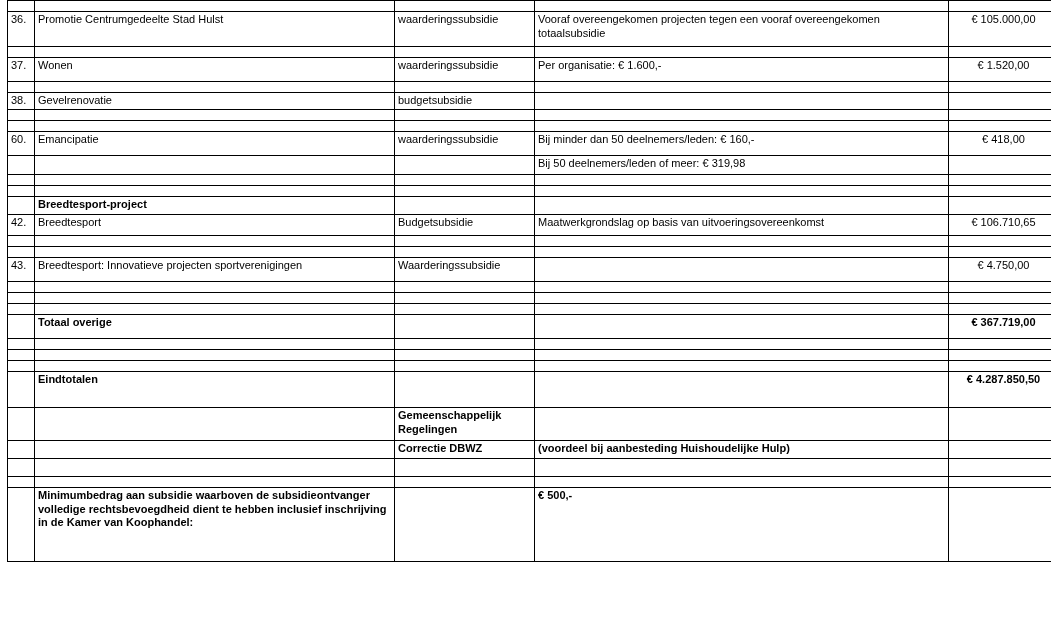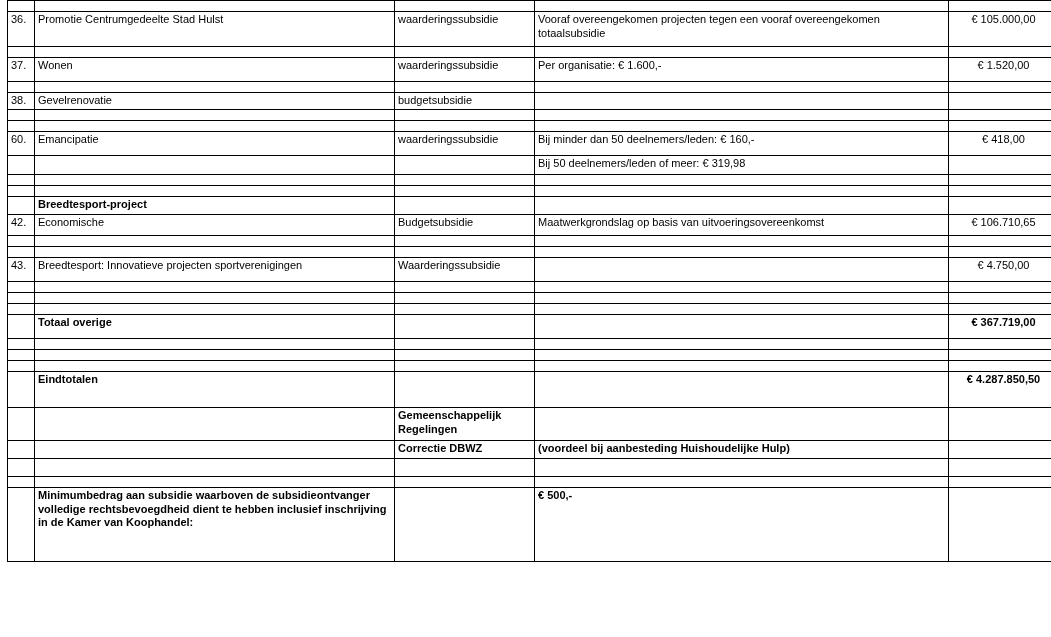--- a/index.html
+++ b/index.html
@@ -144,21 +144,21 @@
         </tr>
         <tr style="height: 18px;">
           <td class="num"></td>
           <td class="b">Breedtesport-project</td>
           <td class="b"></td>
           <td class="b"></td>
           <td class="amt b"></td>
         </tr>
         <tr style="height: 21px;">
           <td class="num">42.</td>
-          <td class="">Economische</td>
+          <td class="">Breedtesport</td>
           <td class="">Budgetsubsidie</td>
           <td class="">Maatwerkgrondslag op basis van uitvoeringsovereenkomst</td>
           <td class="amt">€ 106.710,65</td>
         </tr>
         <tr style="height: 11px;">
           <td class="num"></td>
           <td class=""></td>
           <td class=""></td>
           <td class=""></td>
           <td class="amt"></td>

